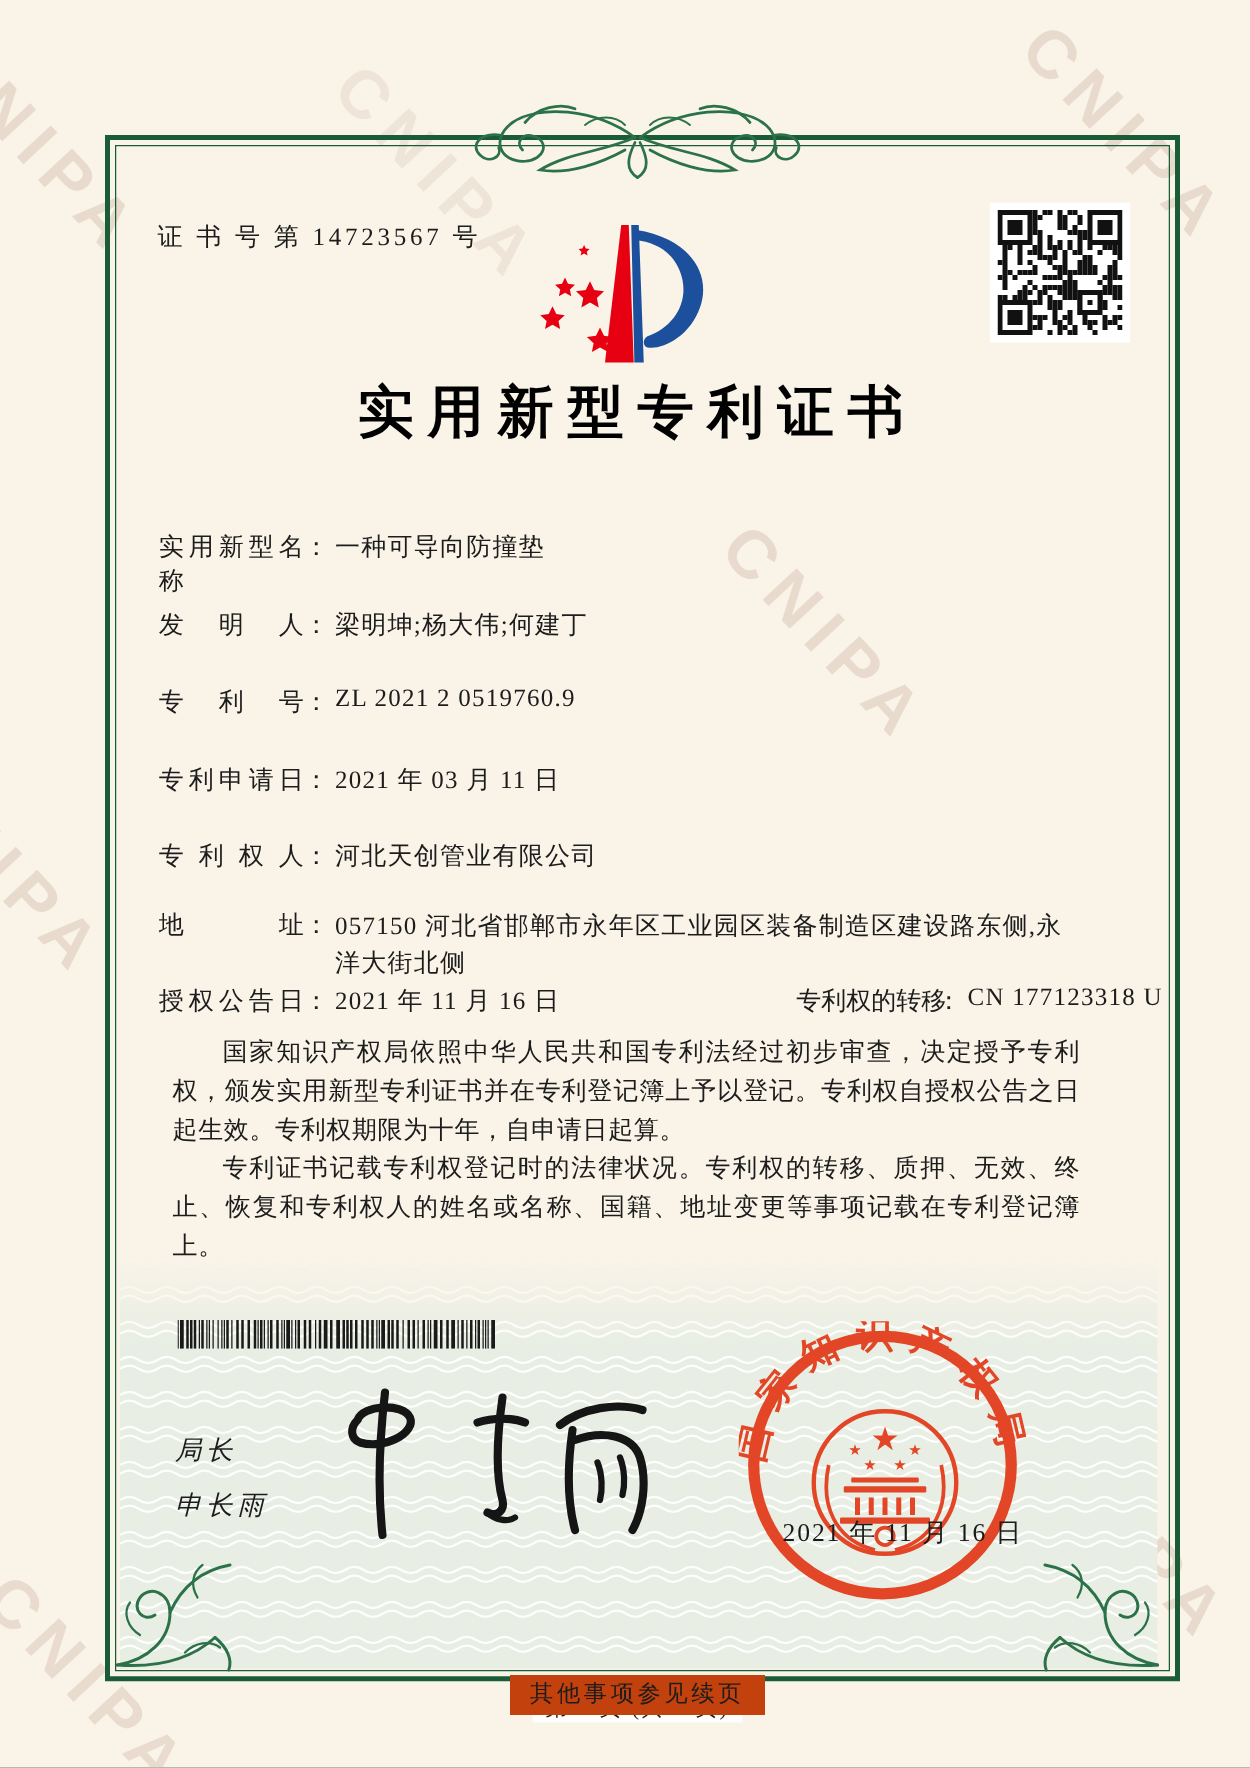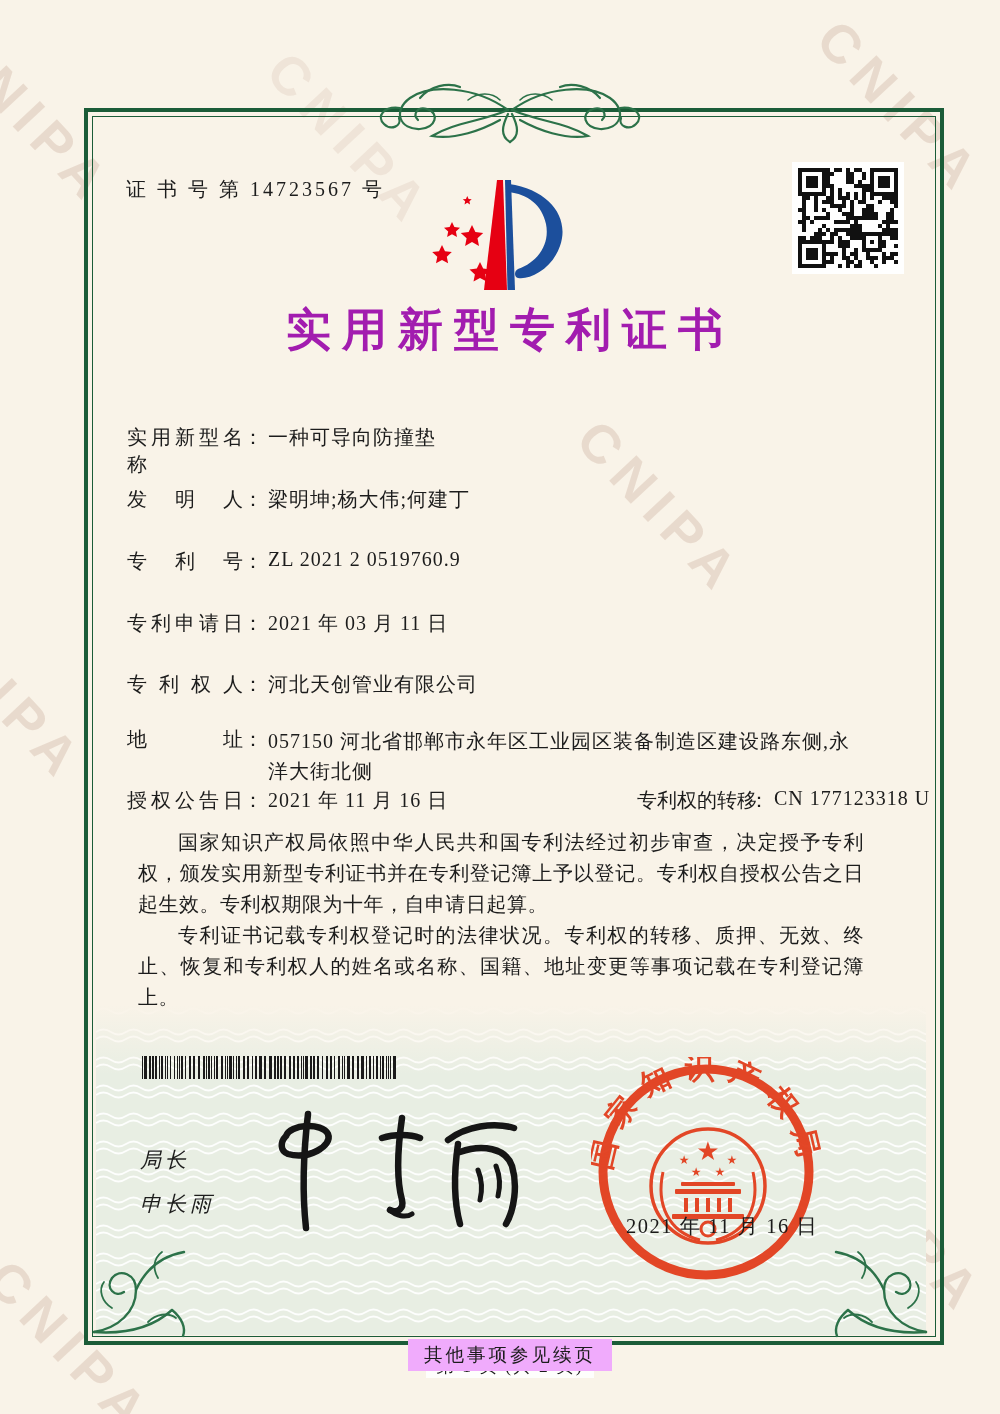--- a/index.html
+++ b/index.html
@@ -29,21 +29,21 @@
     position:absolute;left:96px;top:1005px;width:830px;height:70px;z-index:1;
     background:linear-gradient(#f9f3e8 0%,rgba(249,243,232,0) 100%);
   }
   
   .cert-no{position:absolute;left:126px;top:176px;z-index:4;font-size:20px;letter-spacing:3px;text-align:right;}
   .logo{position:absolute;left:422px;top:170px;z-index:4;}
   .qr-panel{position:absolute;left:792px;top:162px;width:112px;height:112px;background:#fff;z-index:4;}
   .qr-panel svg{position:absolute;left:6px;top:6px;}
   .title{
     position:absolute;left:84px;top:300px;width:852px;z-index:4;text-align:center;
-    font-size:45px;font-weight:bold;letter-spacing:11px;color:#a21caf;
+    font-size:45px;font-weight:bold;letter-spacing:11px;color:#000000;
   }
   
   .frow{position:absolute;left:127px;z-index:4;font-size:20px;}
   .flabel{display:inline-block;width:116px;text-align:justify;text-align-last:justify;vertical-align:top;}
   .fcolon{vertical-align:top;}
   .fvalue{letter-spacing:1px;vertical-align:top;}
   .fvalue.block{display:inline-block;width:598px;line-height:30px;}
   .grant-no{position:absolute;left:510px;top:0;white-space:nowrap;}
   .row-grant{width:760px;font-family:Liberation Serif, serif;}
   
@@ -56,21 +56,21 @@
   .sig{position:absolute;left:262px;top:1100px;z-index:4;}
   .seal{position:absolute;left:591px;top:1057px;z-index:5;}
   .seal-date{position:absolute;left:626px;top:1212px;z-index:6;font-size:20.5px;letter-spacing:1.5px;color:#1a1a1a;}
   .page-info{
     position:absolute;left:84px;top:1354px;width:852px;text-align:center;z-index:4;font-size:17.5px;
   }
   .page-info span{background:rgba(255,255,255,.85);padding:2px 10px;letter-spacing:2px;}
   .cont-note{
     position:absolute;left:84px;top:1342px;width:852px;text-align:center;z-index:4;font-size:18.5px;
   }
-  .cont-note span{background:#f0abfc;padding:6px 16px;letter-spacing:3px;}
+  .cont-note span{background:#c2410c;padding:6px 16px;letter-spacing:3px;}
   .orn{position:absolute;z-index:3;pointer-events:none;}
 </style>
 </head>
 <body>
 
 <div class="page">
 
   <div class="wm" style="left:-20px;top:18px">CNIPA</div>
   <div class="wm" style="left:850px;top:8px">CNIPA</div>
   <div class="wm" style="left:300px;top:40px;opacity:.3">CNIPA</div>

